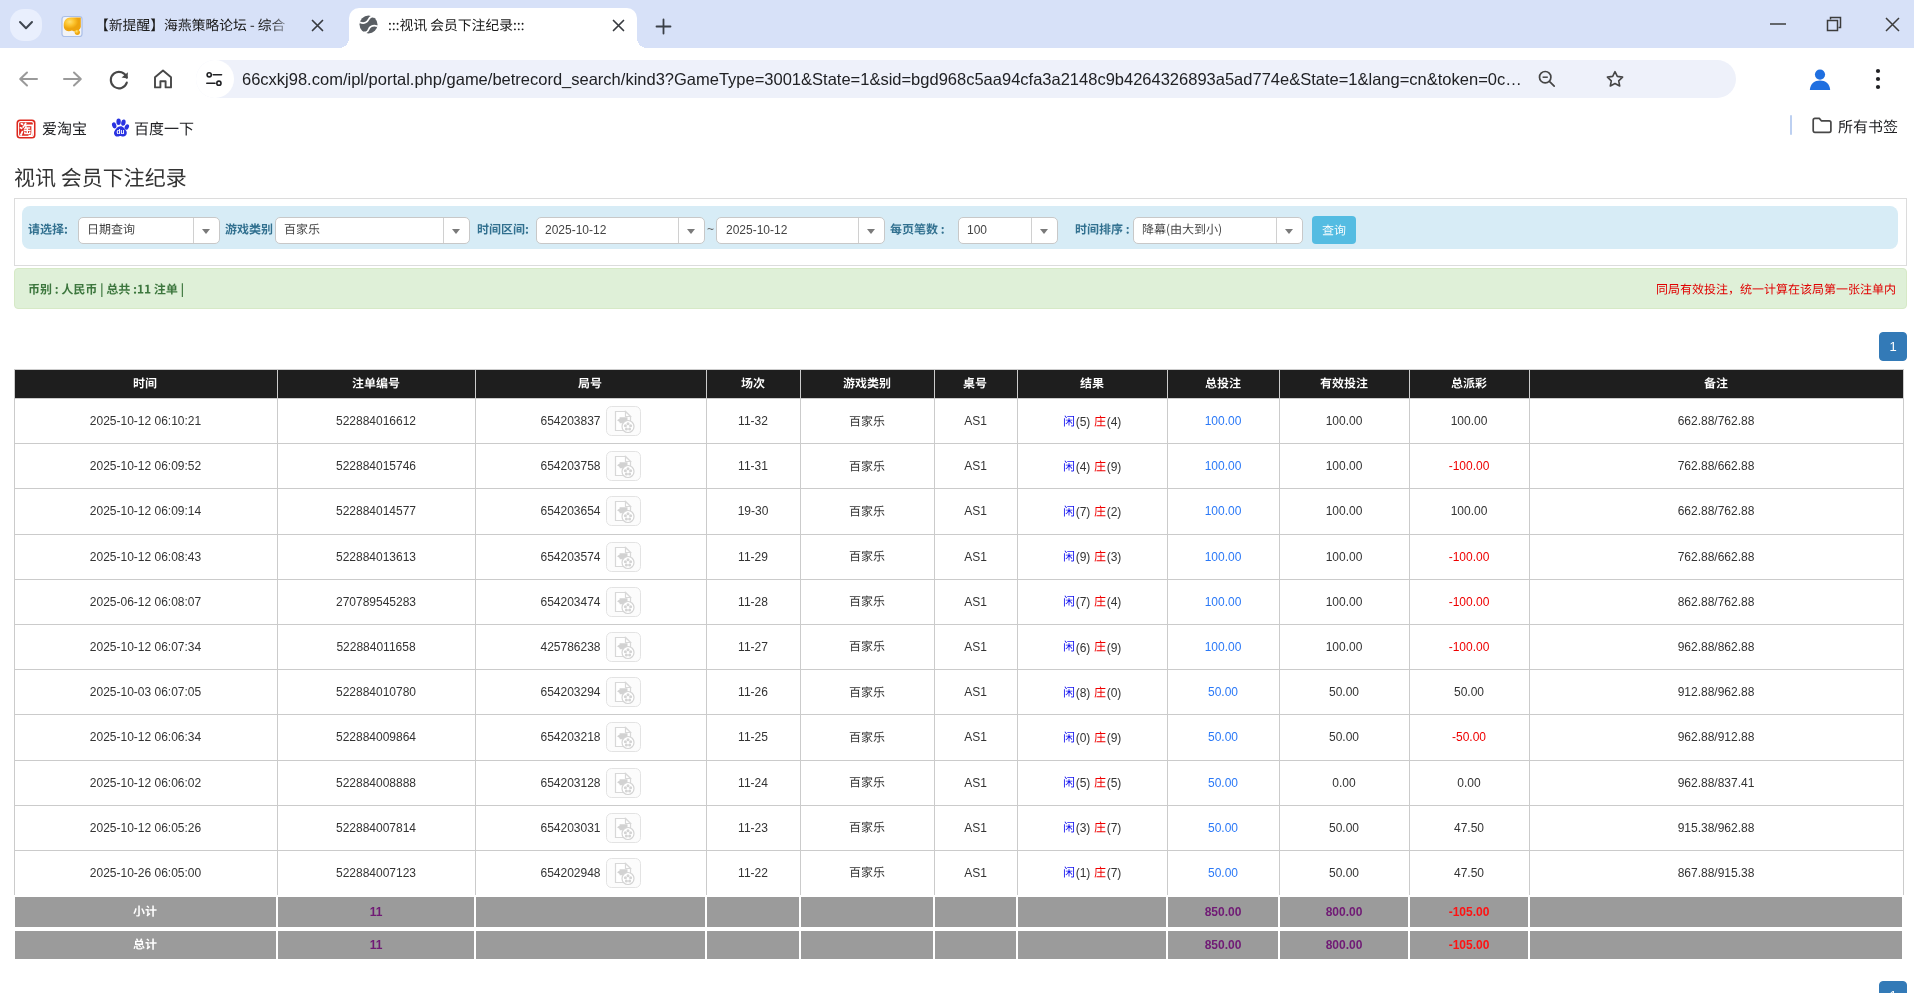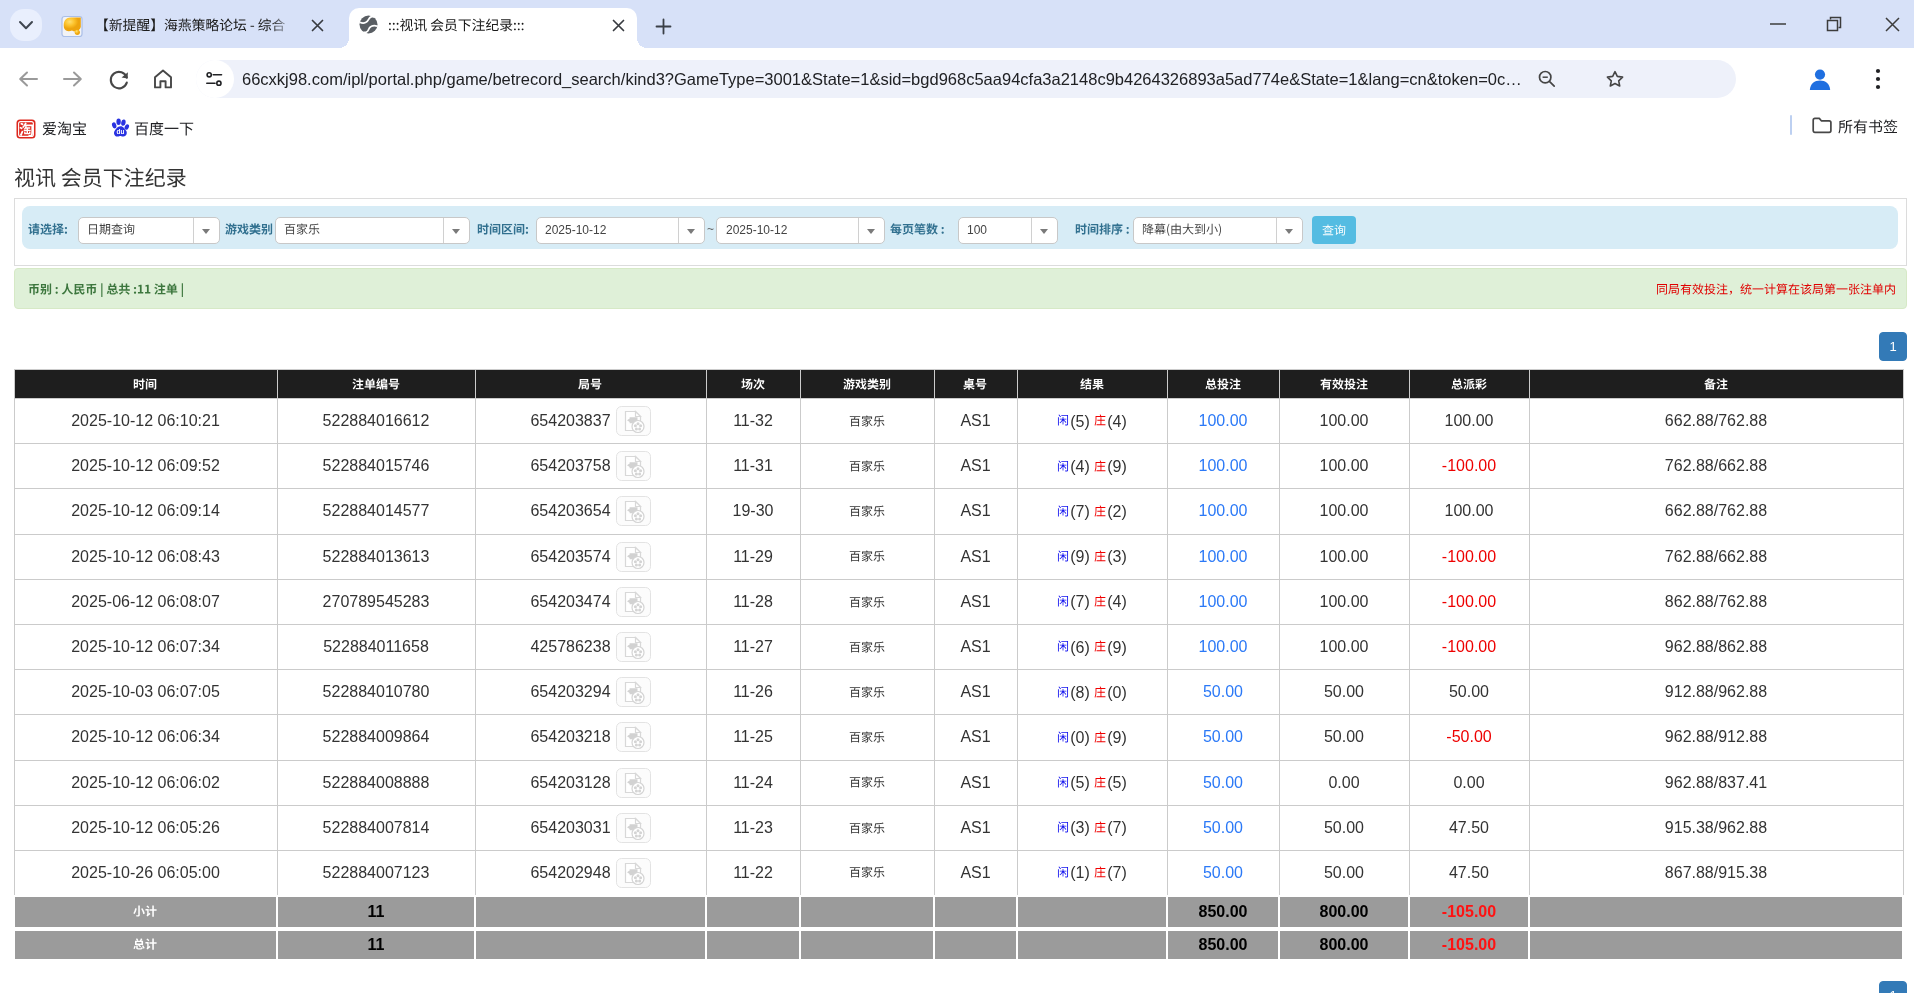--- a/index.html
+++ b/index.html
@@ -9,24 +9,24 @@
 
 #tabstrip{position:absolute;left:0;top:0;width:1914px;height:48px;background:#d7e1f8}
 #bookbar{position:absolute;left:0;top:105px;width:1914px;height:38px;background:#fff}
 #tab-active{position:absolute;left:349px;top:8px;width:288px;height:40px;background:#fff;border-radius:10px 10px 0 0}
 .foot{position:absolute;top:38px;width:10px;height:10px}
 #omni{position:absolute;left:196px;top:60px;width:1540px;height:38px;background:#eef1fa;border-radius:19px}
 #omnicirc{position:absolute;left:196px;top:60px;width:38px;height:38px;background:#fff;border-radius:19px}
 .combo{position:absolute;height:27px;background:#fff;border:1px solid #c8c8c8;border-radius:5px}
 .combo .arr{position:absolute;right:0;top:0;width:26px;height:100%;border-left:1px solid #d0d0d0;border-radius:0 5px 5px 0}
 .combo .tri{position:absolute;right:9px;top:11px;width:0;height:0;border-left:4px solid transparent;border-right:4px solid transparent;border-top:5px solid #7a7a7a}
-table{border-collapse:collapse;table-layout:fixed;position:absolute;left:13px;top:369px;width:1889px;font-size:16px;color:#333}
+table{border-collapse:collapse;table-layout:fixed;position:absolute;left:13px;top:369px;width:1889px;font-size:12px;color:#333}
 th{background:#1e1e1e;height:29px;border:1px solid #cbcbcb;text-align:center;vertical-align:middle}
 td{border:1px solid #cbcbcb;height:45.2px;text-align:center;vertical-align:middle;background:#fff}
-tr.tot td{background:#9b9b9b;color:#000000;font-weight:bold;border:2px solid #fff;height:33px}
+tr.tot td{background:#9b9b9b;color:#701a75;font-weight:bold;border:2px solid #fff;height:33px}
 tr.tot.t2 td{border-top:4px solid #fff;height:31px}
 .blue{color:#2b79f7}.red{color:#ee0000}
 .pagebtn{position:absolute;width:28px;height:29px;background:#337ab7;border:1px solid #337ab7;border-radius:4px;color:#fff;font-size:13px;text-align:center;line-height:27px}
 </style></head><body>
 <div id="tabstrip"></div>
 <div class="ab" style="left:10px;top:9px;width:32px;height:32px;background:#e9effd;border-radius:14px"></div>
 <svg class="ab" style="left:18px;top:20px" width="16" height="11">
     <path d="M2 2 L8 8.2 L14 2" fill="none" stroke="#3f4650" stroke-width="2" stroke-linecap="round" stroke-linejoin="round"></path>
   </svg>
 <svg class="ab" style="left:61px;top:15px" width="22" height="23">

